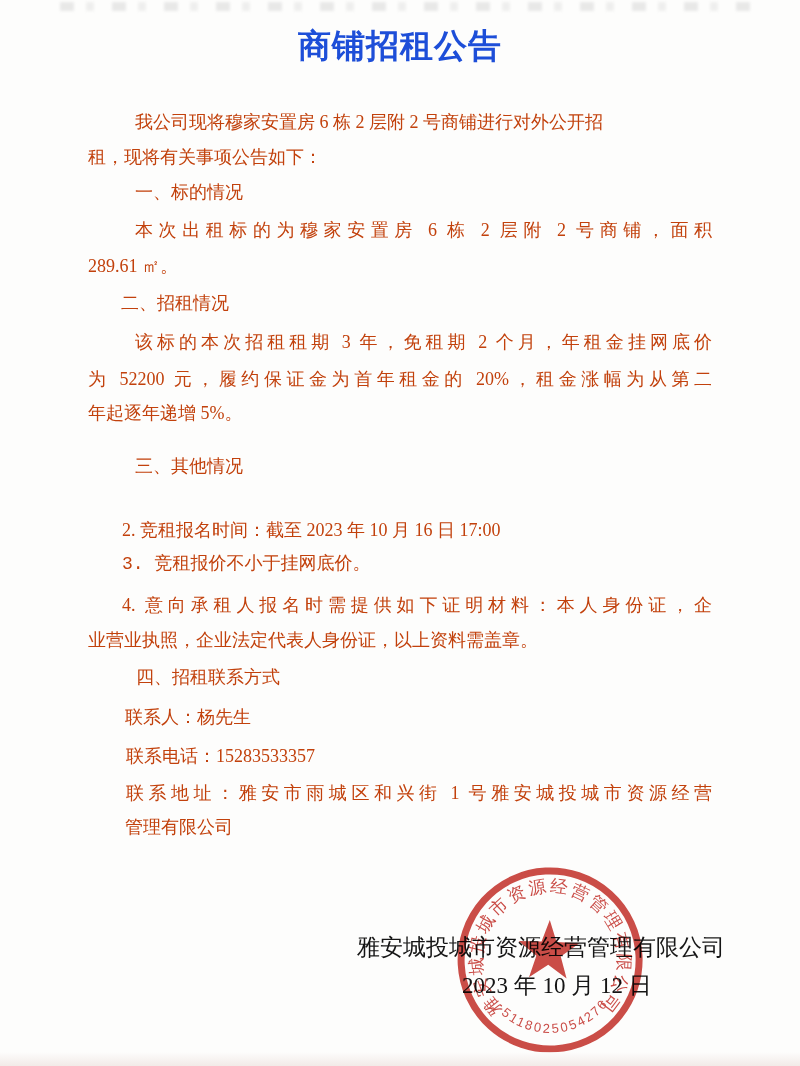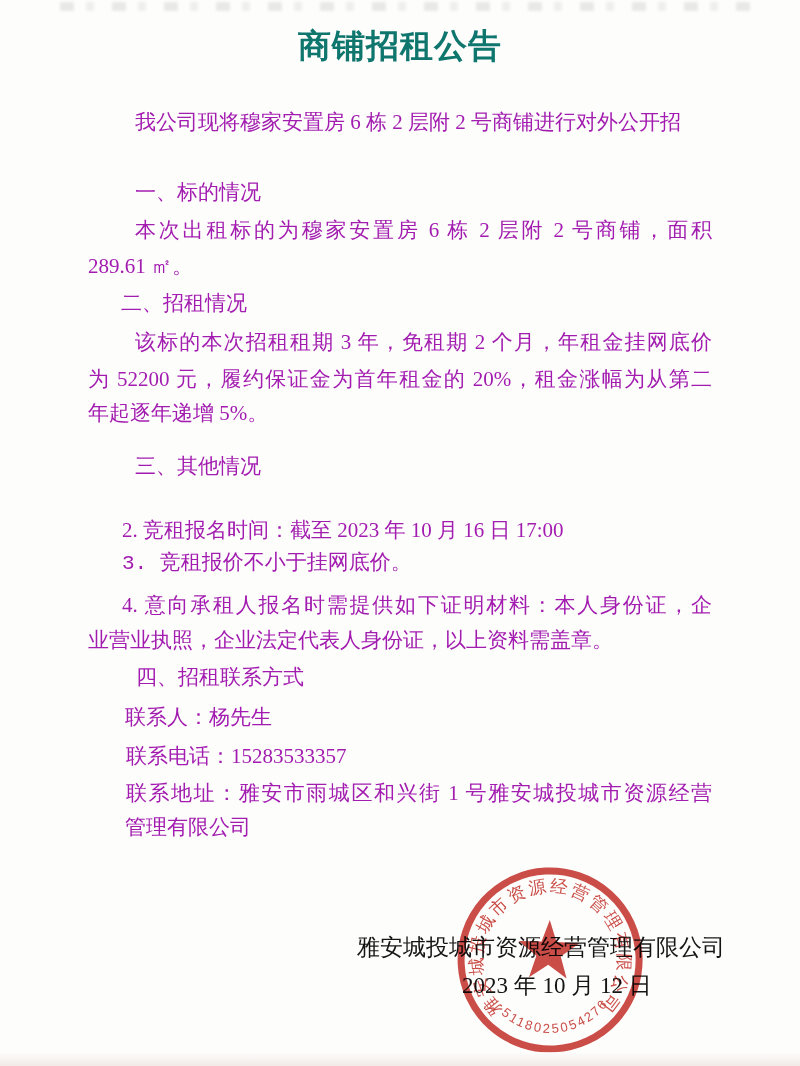--- a/index.html
+++ b/index.html
@@ -3,25 +3,25 @@
 <meta charset="utf-8">
 <style>
   html,body{margin:0;padding:0;background:#e8e8e8;}
   .page{
     position:relative;width:800px;height:1066px;background:#fdfdfc;
     font-family:"Liberation Serif","DejaVu Serif",serif;color:#161616;
     overflow:hidden;margin:0 auto;
   }
   .doc-title{
     position:absolute;top:24px;left:0;width:800px;text-align:center;
-    font-size:33px;font-weight:bold;letter-spacing:1px;color:#0f766e;
+    font-size:33px;font-weight:bold;letter-spacing:1px;color:#1d4ed8;
   }
   .line{
-    position:absolute;font-size:21px;line-height:30px;white-space:nowrap;
-    color:#a21caf;
+    position:absolute;font-size:18px;line-height:30px;white-space:nowrap;
+    color:#c2410c;
   }
   .just{
     white-space:normal;text-align:justify;text-align-last:justify;
   }
   .sig{
     position:absolute;font-size:23px;line-height:30px;white-space:nowrap;color:#151515;
   }
   .seal{
     position:absolute;left:450px;top:858px;width:200px;height:200px;
     mix-blend-mode:multiply;opacity:.88;
@@ -40,20 +40,21 @@
 </head>
 <body>
 
 <div class="page">
 
   <div class="artifact-top"></div>
 
   <div class="doc-title">商铺招租公告</div>
 
   <div class="line" style="top:107px;left:135px;width:577px;">我公司现将穆家安置房 6 栋 2 层附 2 号商铺进行对外公开招</div>
+  <div class="line" style="top:142px;left:88px;">租，现将有关事项公告如下：</div>
 
   <div class="line" style="top:177px;left:135px;">一、标的情况</div>
   <div class="line just" style="top:215px;left:135px;width:577px;">本次出租标的为穆家安置房 6 栋 2 层附 2 号商铺，面积</div>
   <div class="line" style="top:251px;left:88px;">289.61 ㎡。</div>
 
   <div class="line" style="top:288px;left:121px;">二、招租情况</div>
   <div class="line just" style="top:327px;left:135px;width:577px;">该标的本次招租租期 3 年，免租期 2 个月，年租金挂网底价</div>
   <div class="line just" style="top:364px;left:88px;width:624px;">为 52200 元，履约保证金为首年租金的 20%，租金涨幅为从第二</div>
   <div class="line" style="top:398px;left:88px;">年起逐年递增 5%。</div>
 

